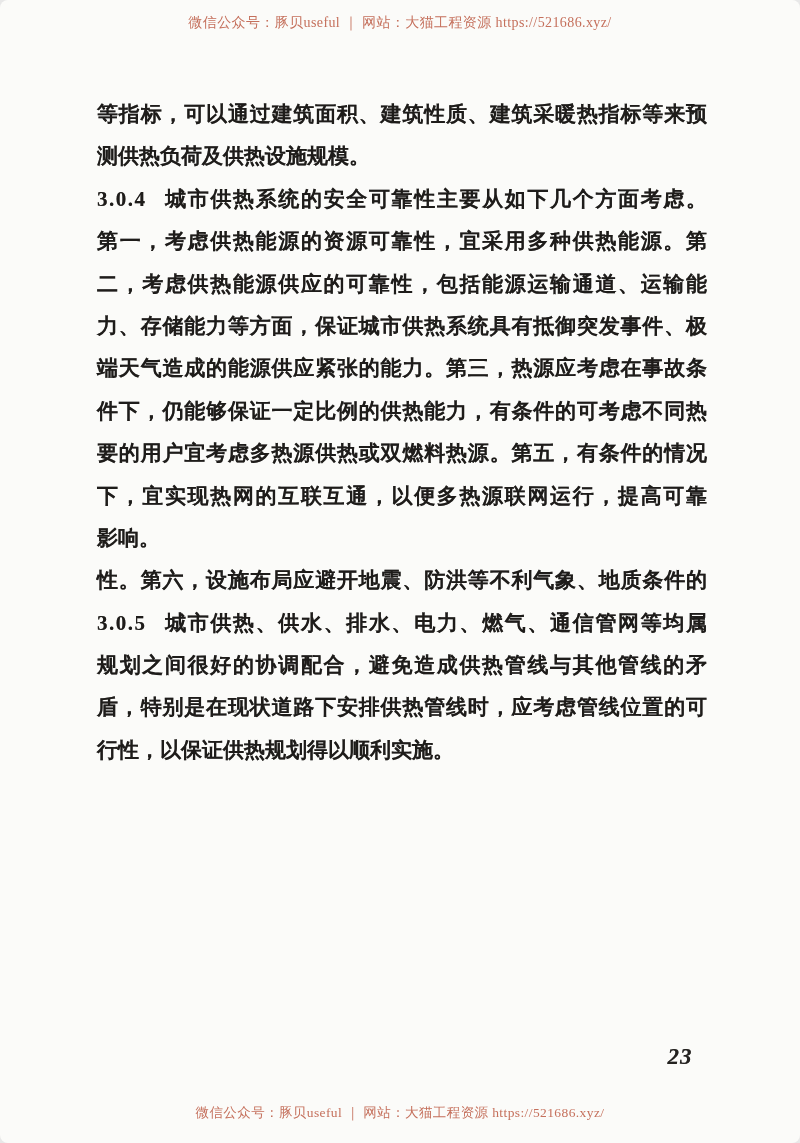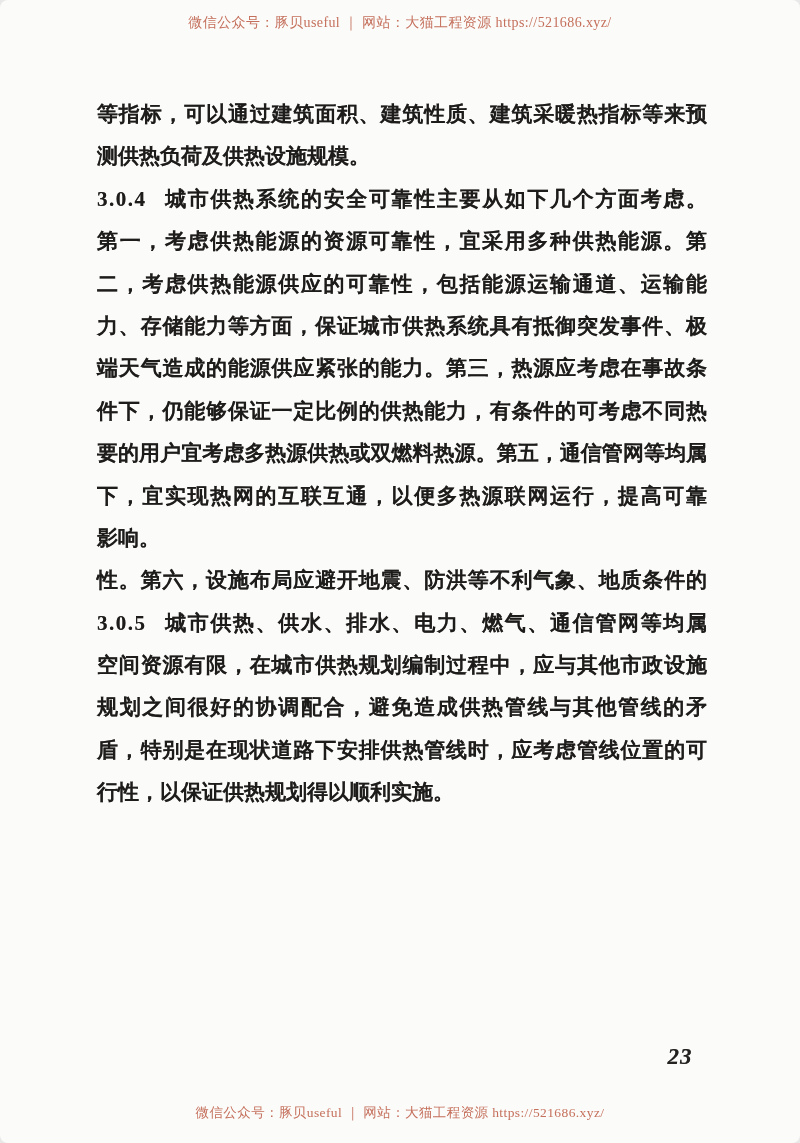--- a/index.html
+++ b/index.html
@@ -82,26 +82,25 @@
 
   <div class="body-text" style="color: rgb(30, 28, 26);">
       <div class="tline"><span>等指标，可以通过建筑面积、建筑性质、建筑采暖热指标等来预</span></div>
       <div class="tline end"><span>测供热负荷及供热设施规模。</span></div>
       <div class="tline"><b class="clause-num">3.0.4</b><span>城市供热系统的安全可靠性主要从如下几个方面考虑。</span></div>
       <div class="tline"><span>第一，考虑供热能源的资源可靠性，宜采用多种供热能源。第</span></div>
       <div class="tline"><span>二，考虑供热能源供应的可靠性，包括能源运输通道、运输能</span></div>
       <div class="tline"><span>力、存储能力等方面，保证城市供热系统具有抵御突发事件、极</span></div>
       <div class="tline"><span>端天气造成的能源供应紧张的能力。第三，热源应考虑在事故条</span></div>
       <div class="tline"><span>件下，仍能够保证一定比例的供热能力，有条件的可考虑不同热</span></div>
-      <div class="tline"><span>要的用户宜考虑多热源供热或双燃料热源。第五，通信管网等均属</span></div>
+      <div class="tline"><span>要的用户宜考虑多热源供热或双燃料热源。第五，有条件的情况</span></div>
       <div class="tline"><span>下，宜实现热网的互联互通，以便多热源联网运行，提高可靠</span></div>
       <div class="tline end"><span>影响。</span></div>
       <div class="tline"><span>性。第六，设施布局应避开地震、防洪等不利气象、地质条件的</span></div>
       <div class="tline"><b class="clause-num">3.0.5</b><span>城市供热、供水、排水、电力、燃气、通信管网等均属</span></div>
-      <div class="tline"><span>空间资源有限，在城市供热规划编制过程中，应与其他市政设施</span></div>
       <div class="tline"><span>规划之间很好的协调配合，避免造成供热管线与其他管线的矛</span></div>
       <div class="tline"><span>盾，特别是在现状道路下安排供热管线时，应考虑管线位置的可</span></div>
       <div class="tline end"><span>行性，以保证供热规划得以顺利实施。</span></div>
     </div>
 
   <div class="scan-speck"></div>
 
   <div class="page-number">23</div>
 
   <div class="watermark wm-bottom" style="color: rgb(197, 112, 92);">微信公众号：豚贝useful ｜ 网站：大猫工程资源 https://521686.xyz/</div>

